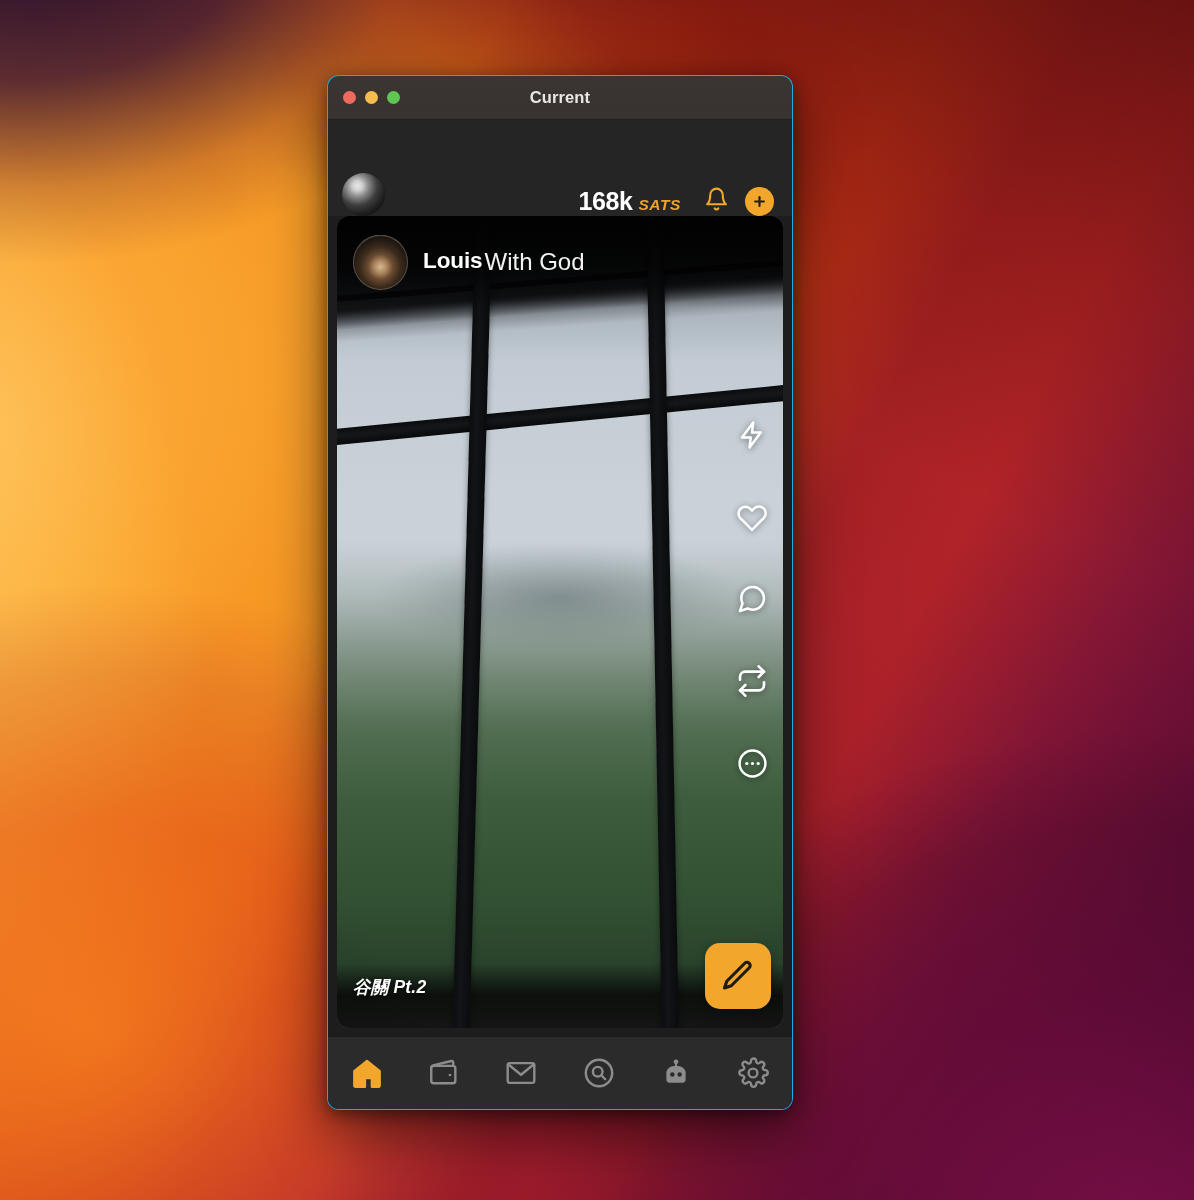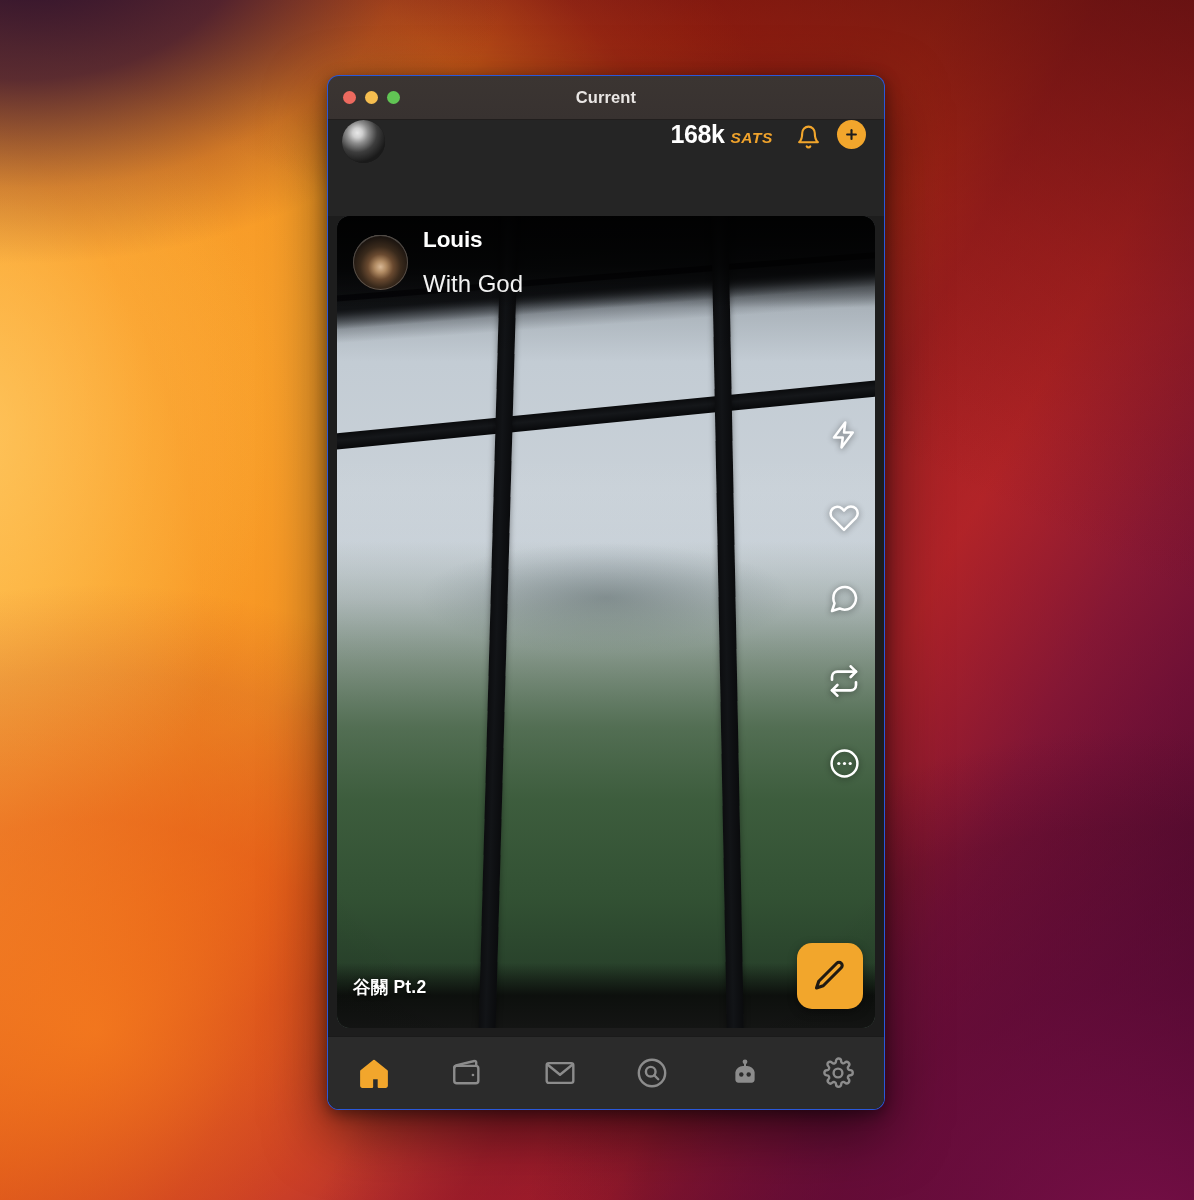--- a/index.html
+++ b/index.html
@@ -106,24 +106,24 @@
         rgba(74,10,14,0.70) 0%,
         rgba(98,14,16,0.35) 18%,
         rgba(0,0,0,0) 34%);
   }
 
   
   #window {
     position: absolute;
     left: 327px;
     top: 75px;
-    width: 558px;
+    width: 466px;
     height: 1035px;
     border-radius: 12px;
-    background: #1d4ed8;
+    background: #0ea5e9;
     box-shadow:
       0 22px 60px rgba(0,0,0,0.55),
       0 4px 16px rgba(0,0,0,0.45);
     overflow: hidden;
     display: flex;
     flex-direction: column;
     border: 1px solid rgba(255,255,255,0.06);
     box-sizing: border-box;
   }
 
@@ -169,21 +169,21 @@
     display: flex;
     flex-direction: column;
     min-height: 0;
   }
 
   
   #app-header {
     flex: 0 0 96px;
     background: #252525;
     display: flex;
-    align-items: flex-start;
+    align-items: flex-end;
     padding: 0 18px 0 14px;
     box-sizing: border-box;
   }
   #header-avatar {
     width: 43px; height: 43px;
     border-radius: 50%;
     flex: 0 0 43px;
     overflow: hidden;
     background: #1a1a1a;
     position: relative;
@@ -369,21 +369,21 @@
     background:
       radial-gradient(circle at 50% 58%, #d8b896 0%, #b08a62 14%, #6a4a30 30%, #3a2a1c 48%, #1c1510 70%),
       radial-gradient(circle at 50% 20%, rgba(226,220,210,0.55) 0%, rgba(150,145,140,0.25) 40%, rgba(0,0,0,0) 66%),
       linear-gradient(180deg, #9a9288 0%, #5d564e 45%, #241d17 100%);
   }
   #post-avatar .pa-ring {
     position: absolute; inset: 0;
     border-radius: 50%;
     box-shadow: inset 0 0 0 1px rgba(255,255,255,0.22);
   }
-  #post-names { display: flex; flex-direction: column; gap: 18px; }
+  #post-names { display: flex; flex-direction: row; gap: 2px; }
   #post-author {
     font-size: 22.5px;
     font-weight: bold;
     color: #ffffff;
     line-height: 1.14;
     letter-spacing: -0.1px;
   }
   #post-handle {
     font-size: 24px;
     color: #f2f2f2;
@@ -413,20 +413,21 @@
   #caption {
     position: absolute;
     left: 16px;
     bottom: 29px;
     font-size: 17.5px;
     font-weight: bold;
     color: #ffffff;
     z-index: 6;
     text-shadow: 0 1px 4px rgba(0,0,0,0.75);
     letter-spacing: 0.2px;
+    font-style: italic;
   }
 
   
   #compose-fab {
     position: absolute;
     right: 12px;
     bottom: 19px;
     width: 66px; height: 66px;
     border-radius: 15px;
     background: #f2a62c;

